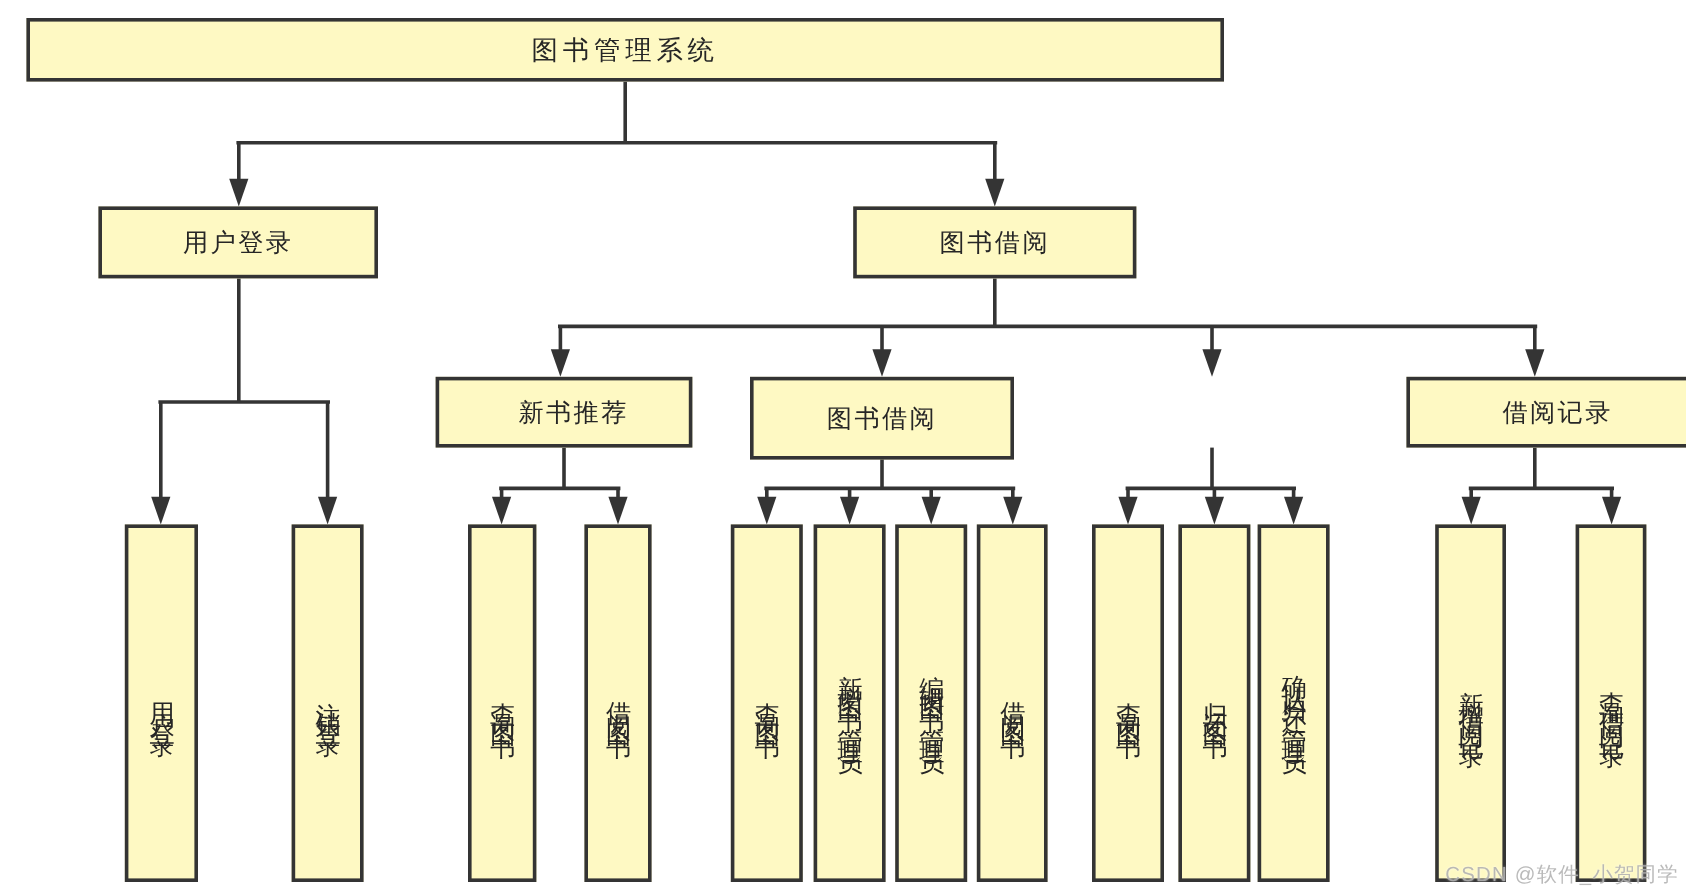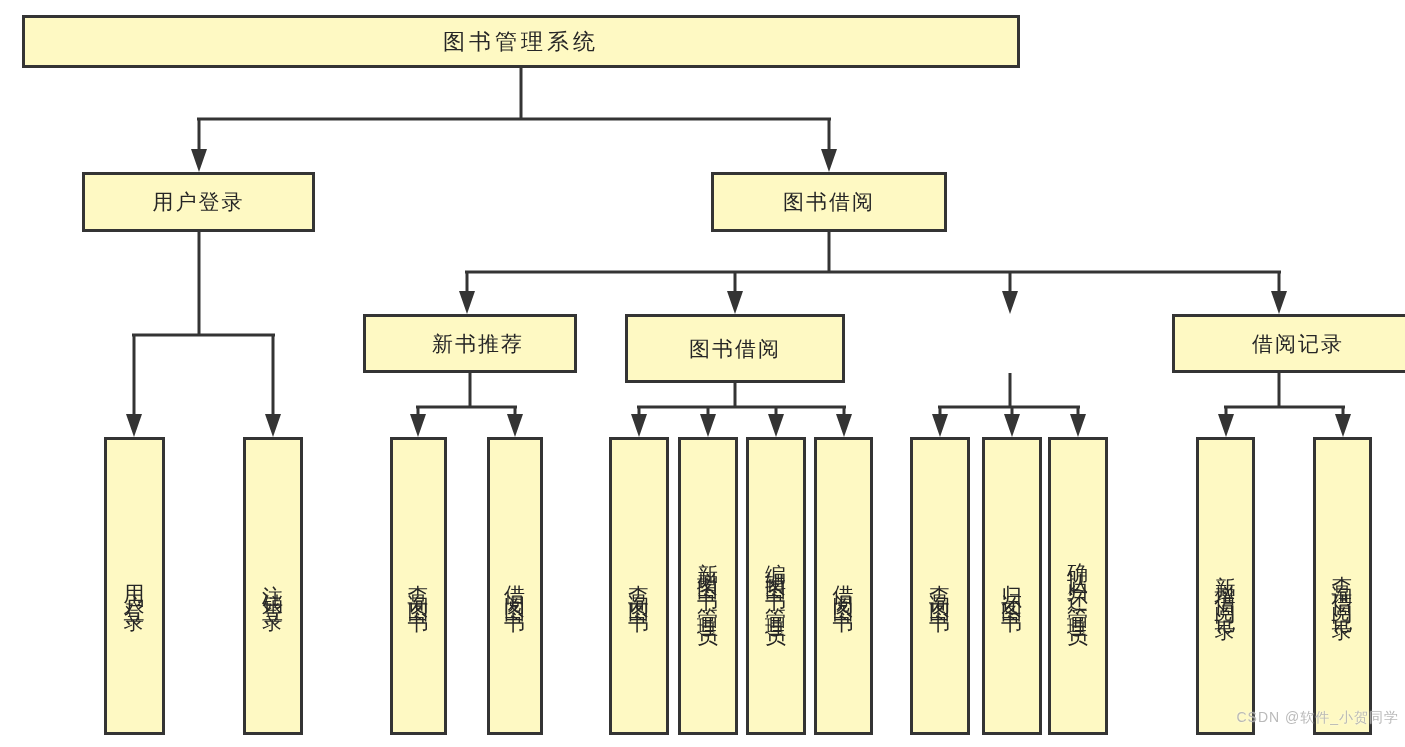--- a/index.html
+++ b/index.html
@@ -35,23 +35,23 @@
   .hbox.root{font-size:22px;letter-spacing:4px;}
   .vbox{
     writing-mode:vertical-rl;
     font-size:21px;
     letter-spacing:9px;
     line-height:1.0;
   }
   .watermark{
     position:absolute;
     right:6px;
-    bottom:20px;
+    bottom:7px;
     z-index:5;
-    font-size:14px;
+    font-size:17px;
     color:var(--wm);
     opacity:0.9;
     letter-spacing:1px;
     text-shadow:0 0 2px rgba(255,255,255,.8);
   }
 </style>
 </head>
 <body>
 
 <div id="stage">

